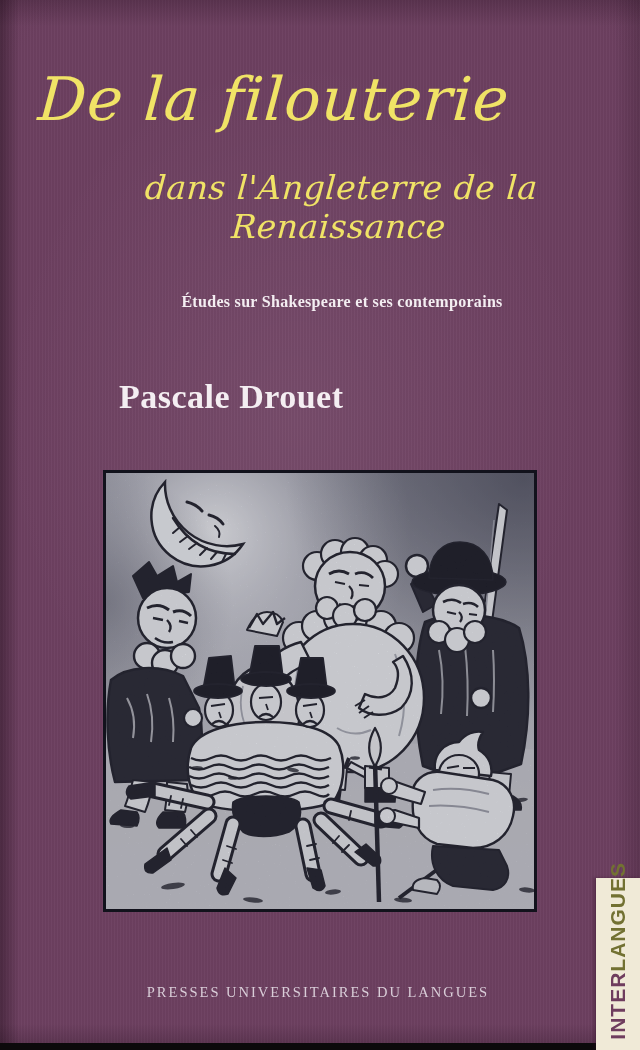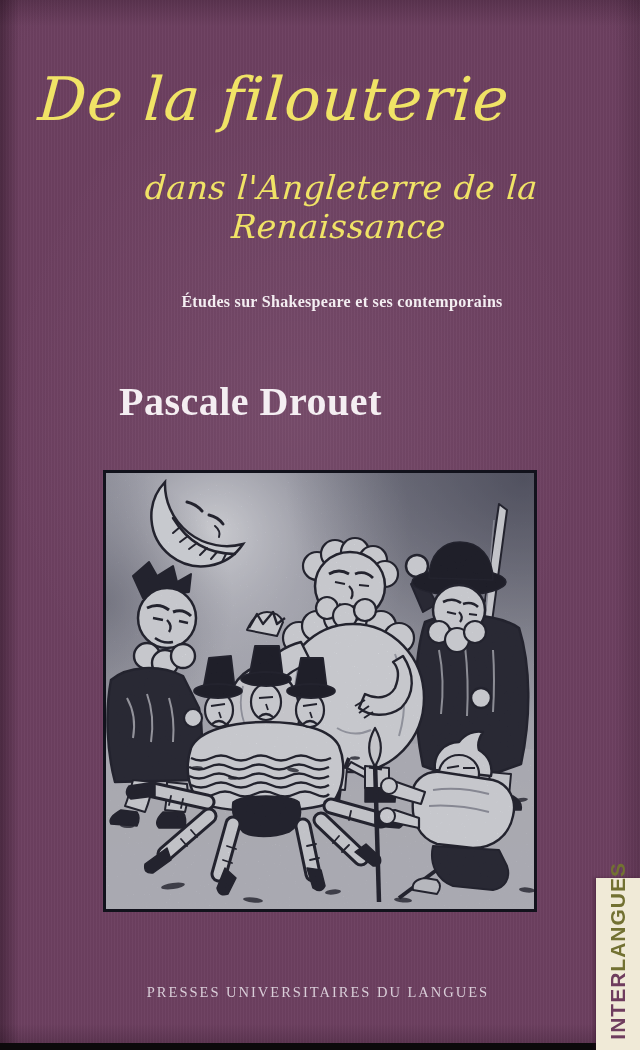--- a/index.html
+++ b/index.html
@@ -30,21 +30,21 @@
     transform:skewX(-4deg);
   }
   .subtitle {
     position:absolute; top:293px; left:0; width:638px;
     text-align:center; font-weight:bold; font-size:16px; letter-spacing:0.3px;
     color:var(--text-white,#f4eef2);
     padding-left:23px;
   }
   .author {
     position:absolute; top:378px; left:119px;
-    font-weight:bold; font-size:40px; letter-spacing:0.5px;
+    font-weight:bold; font-size:34px; letter-spacing:0.5px;
     color:var(--text-white,#f4eef2);
   }
   .illustration { position:absolute; top:470px; left:103px; width:434px; height:442px; }
   .illustration svg { display:block; }
   .publisher {
     position:absolute; top:984px; left:0; width:636px;
     text-align:center; font-size:14.5px; letter-spacing:2px;
     color:var(--publisher-grey,#d9cdd8);
   }
   .bottom-strip {

